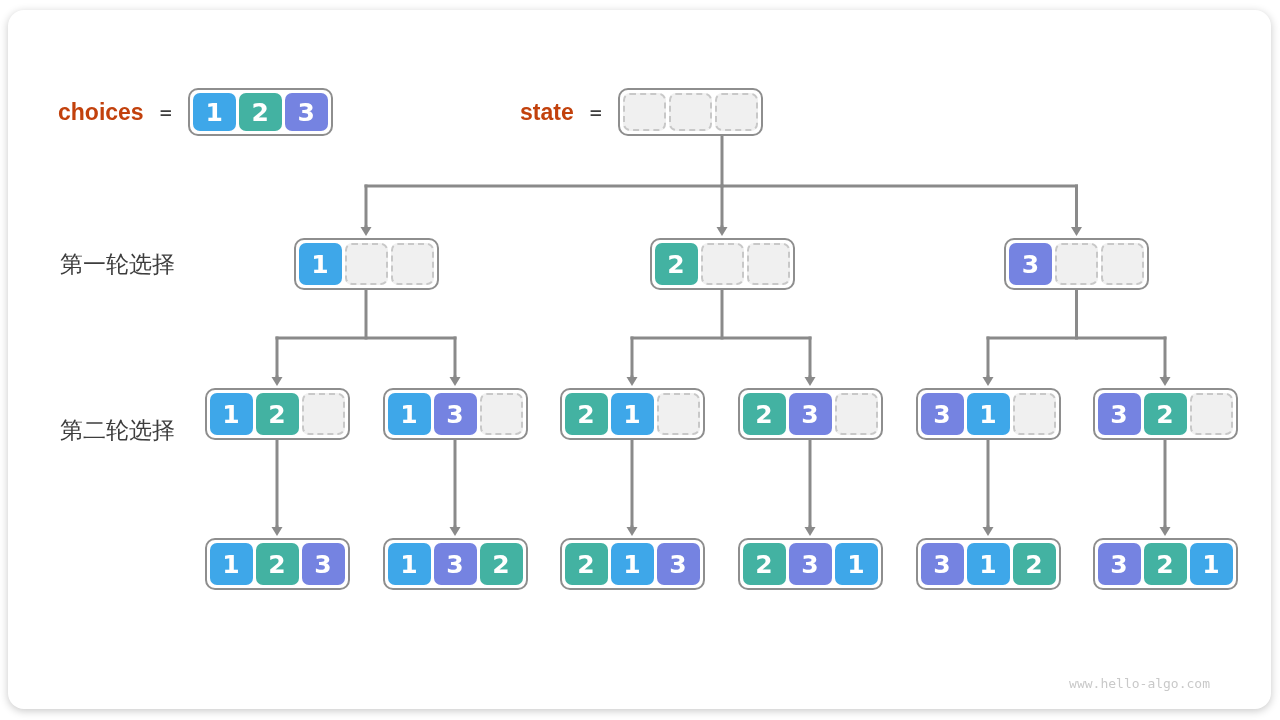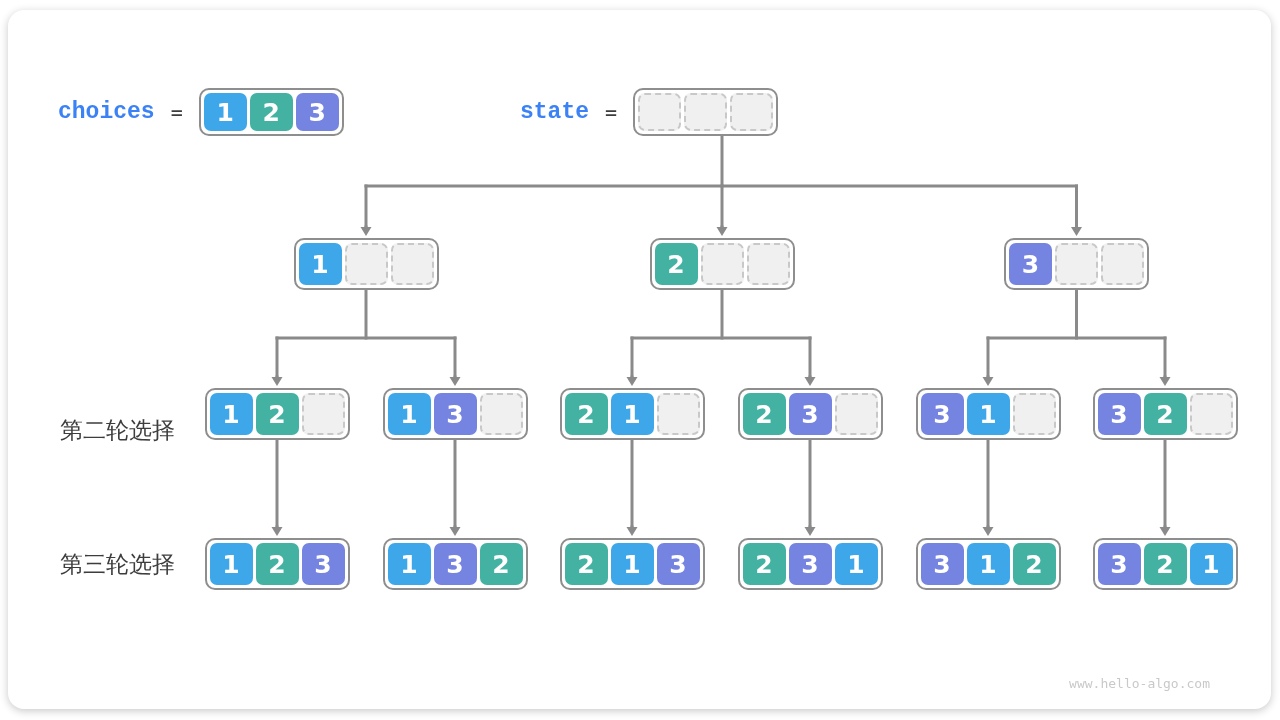--- a/index.html
+++ b/index.html
@@ -4,22 +4,22 @@
 <style>
   html,body{margin:0;padding:0;background:#ffffff;}
   .page{position:relative;width:1280px;height:720px;overflow:hidden;
         font-family:"DejaVu Sans","Liberation Sans",sans-serif;}
   .card{position:absolute;left:8px;top:10px;width:1263px;height:699px;
         background:#ffffff;border-radius:16px;
         box-shadow:0 2px 8px rgba(0,0,0,0.22);}
   .connectors{position:absolute;left:0;top:0;width:1280px;height:720px;z-index:2;}
 
   .hgroup{position:absolute;top:88px;height:48px;display:flex;align-items:center;z-index:3;}
-  .code-label{font-family:Liberation Mono, monospace;
-              font-weight:700;font-size:23px;color:#3b82f6;}
+  .code-label{font-family:Liberation Sans, sans-serif;
+              font-weight:700;font-size:23px;color:#c2410c;}
   .equals{font-family:"DejaVu Sans Mono","Liberation Mono",monospace;
           font-size:20px;color:#3c3c3c;margin:0 16px;}
 
   .box{display:flex;align-items:center;gap:3px;background:#ffffff;
        border:2px solid #8e8e8e;border-radius:10px;padding:3px;box-sizing:border-box;}
   .hgroup .box{height:48px;}
   .hgroup .cell{width:43px;height:38px;}
 
   .cell{width:43px;height:42px;border-radius:7px;box-sizing:border-box;
         display:flex;align-items:center;justify-content:center;
@@ -113,22 +113,22 @@
   <div class="hgroup" style="left:520px;">
     <span class="code-label">state</span>
     <span class="equals">=</span>
     <div class="box" id="state-box">
         <div class="cell empty"></div>
         <div class="cell empty"></div>
         <div class="cell empty"></div>
       </div>
   </div>
 
+  <div class="row-label" style="top:238px;">第一轮选择</div>
   <div class="row-label" style="top:404px;">第二轮选择</div>
-  <div class="row-label" style="top:538px;">第三轮选择</div>
 
   <div class="watermark">www.hello-algo.com</div>
 <div class="node" style="left: 293.5px; top: 238px; width: 145px; height: 52px;">
       <div class="cell" style="background: rgb(62, 167, 233);">1</div>
       <div class="cell empty"></div>
       <div class="cell empty"></div>
     </div>
     <div class="node" style="left: 649.5px; top: 238px; width: 145px; height: 52px;">
       <div class="cell" style="background: rgb(67, 178, 162);">2</div>
       <div class="cell empty"></div>

